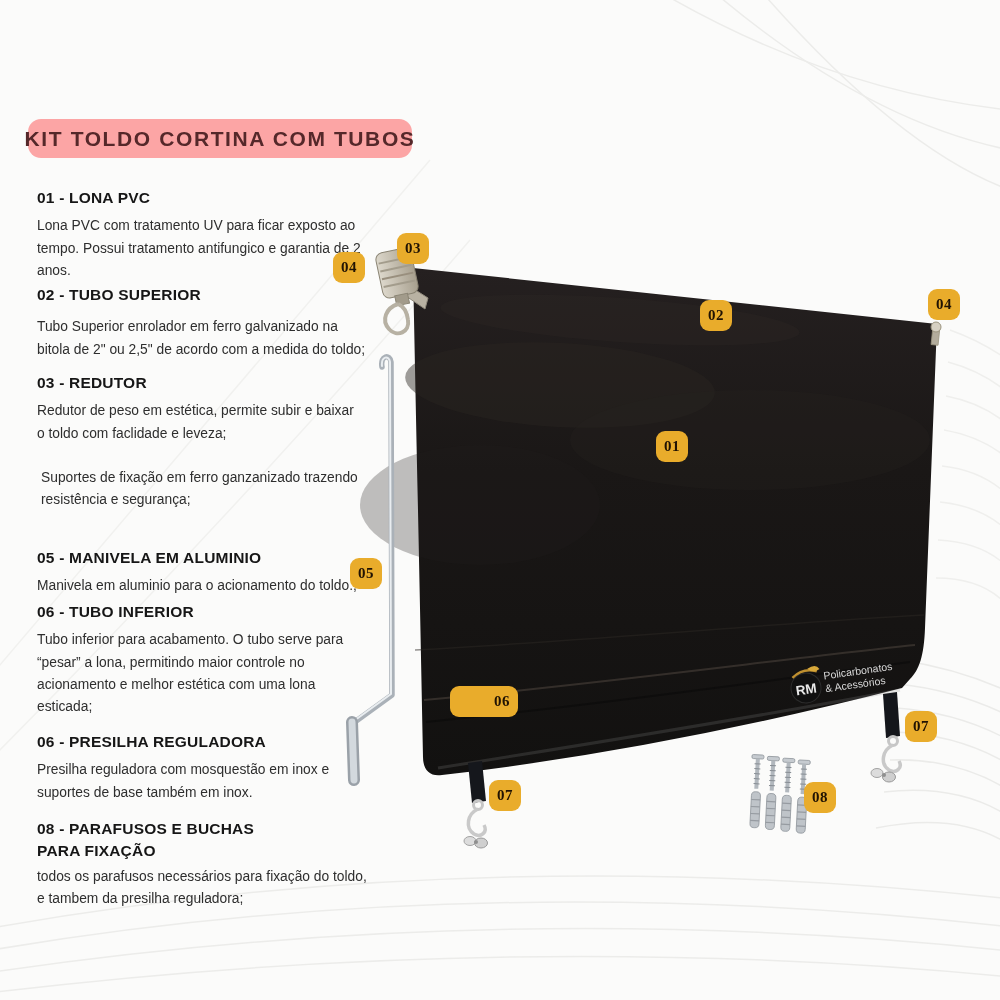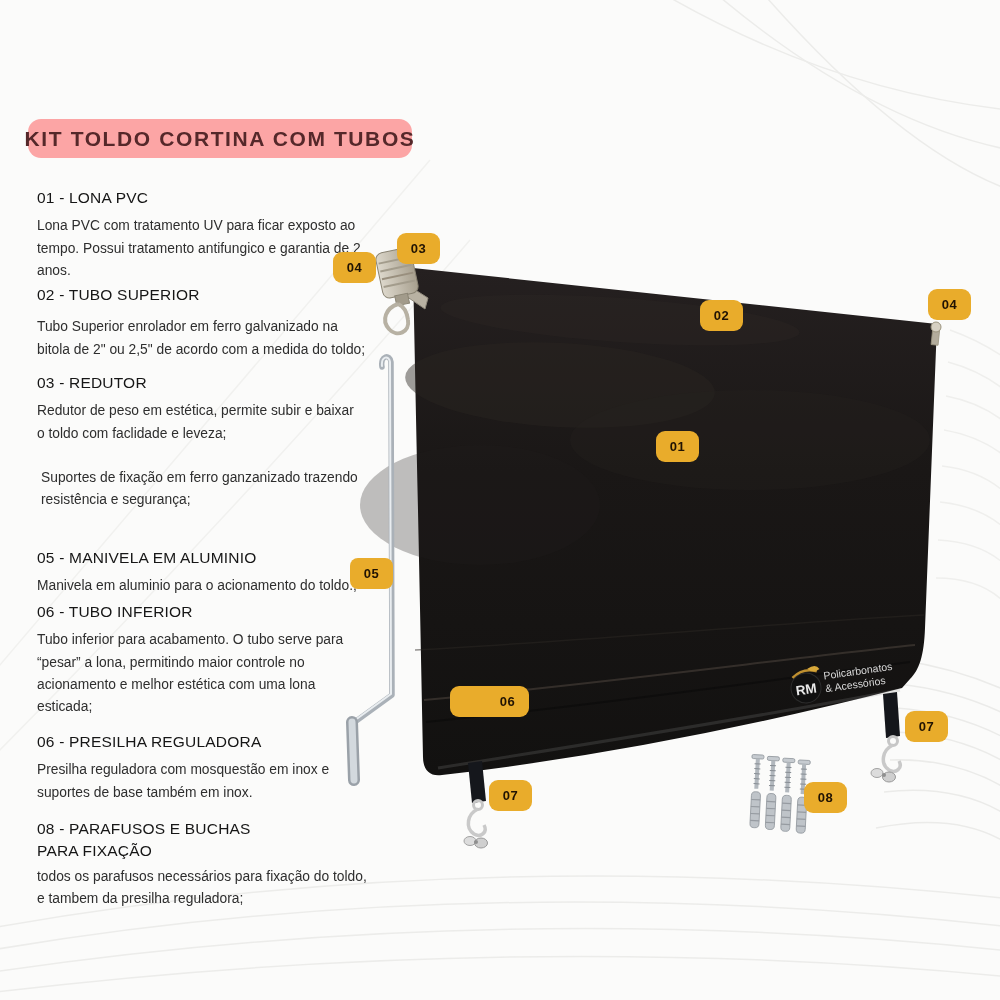--- a/index.html
+++ b/index.html
@@ -13,34 +13,34 @@
   .title-pill{
     position:absolute;left:28px;top:119px;width:384px;height:39px;
     background:#fca5a5;border-radius:13px;z-index:4;
     display:flex;align-items:center;justify-content:center;
     color:#55282a;font-size:21px;font-weight:600;letter-spacing:1.6px;
     white-space:nowrap;
   }
   .section{position:absolute;left:37px;width:368px;z-index:4;}
   .section.indent{left:41px;}
   .sec-h{
-    font-size:15.5px;font-weight:400;color:#161616;letter-spacing:.2px;
+    font-size:15.5px;font-weight:700;color:#161616;letter-spacing:.2px;
     white-space:pre-line;line-height:1.45;
   }
   .sec-b{
     margin-top:6px;font-size:13.8px;color:#2e2e2e;line-height:1.6;
     white-space:pre-line;
   }
   .s1{top:187px}.s2{top:284px}.s3{top:372px}.s4{top:458px}
   .s5{top:547px}.s6{top:601px}.s7{top:731px}.s8{top:818px}
   .badge{
-    position:absolute;width:43px;height:31px;background:#e9ac2b;
+    position:absolute;width:32px;height:31px;background:#e9ac2b;
     border-radius:9px;z-index:6;
     display:flex;align-items:center;justify-content:center;
-    font-weight:800;font-size:13px;color:#211303;letter-spacing:.5px;
+    font-weight:800;font-size:15px;color:#211303;letter-spacing:.5px;font-family:Liberation Serif, serif;
   }
 </style>
 </head>
 <body>
 
 <div id="stage">
 
   <svg class="art" width="1000" height="1000" viewBox="0 0 1000 1000">
     <defs>
       <linearGradient id="lona" x1="0" y1="0" x2="0" y2="1">
@@ -254,18 +254,18 @@
 PARA FIXAÇÃO</div>
     <div class="sec-b" style="margin-top:3px">todos os parafusos necessários para fixação do toldo,
 e tambem da presilha reguladora;</div>
   </div>
 
 <div class="badge" style="left: 397px; top: 233px;">03</div>
     <div class="badge" style="left: 333px; top: 252px;">04</div>
     <div class="badge" style="left: 700px; top: 300px;">02</div>
     <div class="badge" style="left: 928px; top: 289px;">04</div>
     <div class="badge" style="left: 656px; top: 431px;">01</div>
-    <div class="badge" style="left: 350px; top: 558px; border-radius: 8px;">05</div>
+    <div class="badge" style="left: 350px; top: 558px;">05</div>
     <div class="badge" style="left: 450px; top: 686px; padding-left: 36px;">06</div>
     <div class="badge" style="left: 489px; top: 780px;">07</div>
     <div class="badge" style="left: 804px; top: 782px;">08</div>
     <div class="badge" style="left: 905px; top: 711px;">07</div>
   </div>
 
 </body></html>

